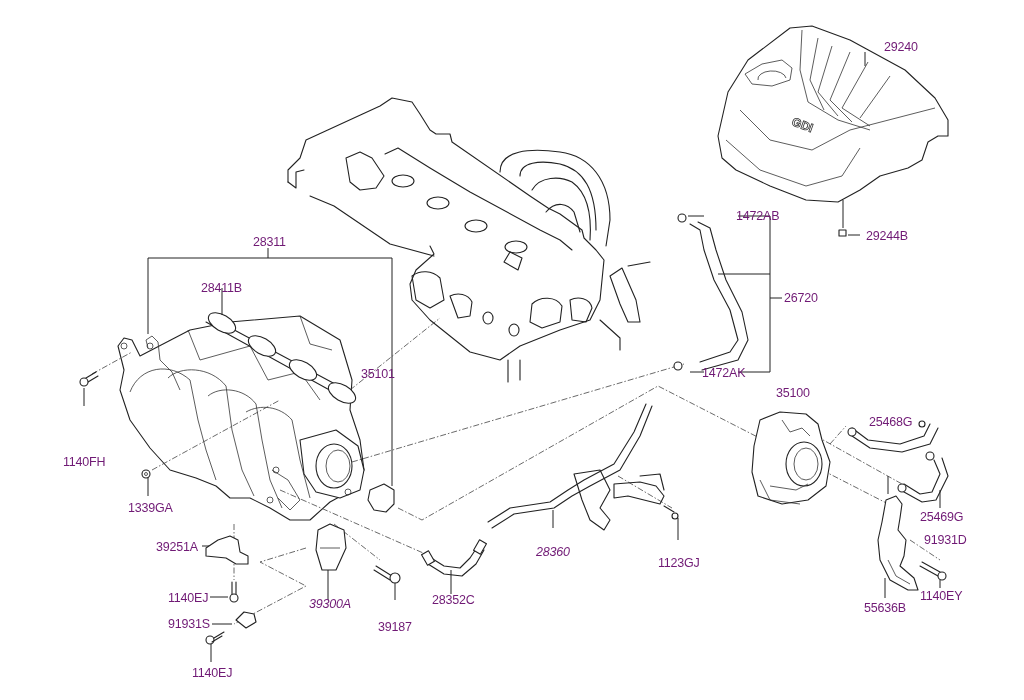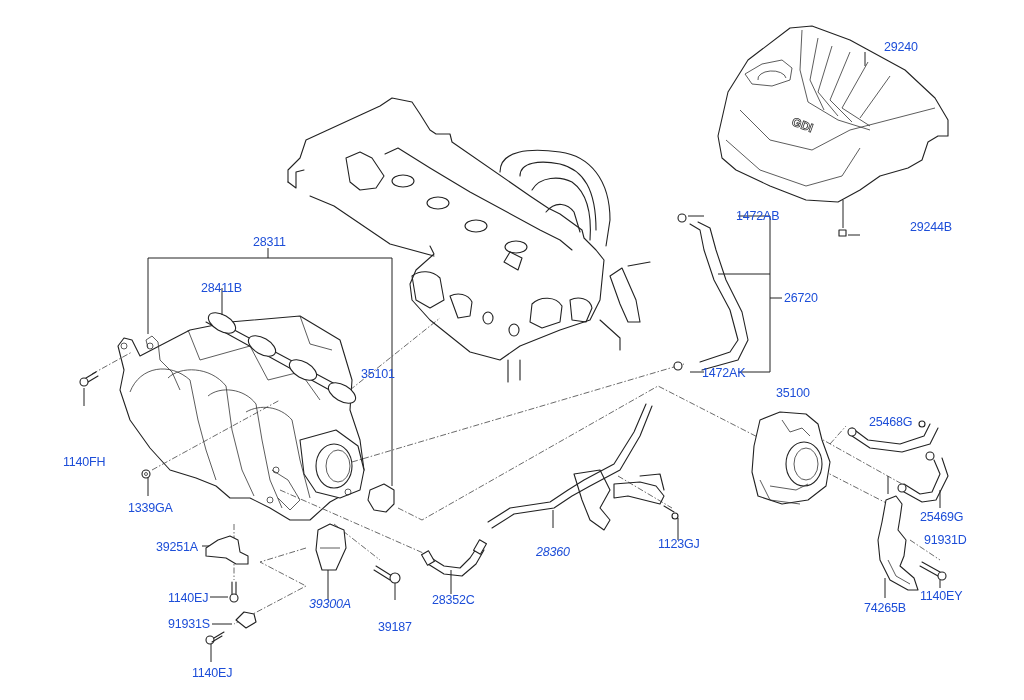--- a/index.html
+++ b/index.html
@@ -3,21 +3,21 @@
   <meta charset="utf-8">
   <style>
     html, body { margin: 0; padding: 0; background: #ffffff; }
     body { width: 1024px; height: 700px; position: relative; overflow: hidden; font-family: "Liberation Sans", sans-serif; }
     #diagram { position: absolute; left: 0; top: 0; width: 1024px; height: 700px; }
     .ln { fill: none; stroke: #222; stroke-width: 1.1; stroke-linejoin: round; stroke-linecap: round; }
     .thin { fill: none; stroke: #333; stroke-width: 0.8; }
     .lead { fill: none; stroke: #222; stroke-width: 1; }
     .dash { fill: none; stroke: #444; stroke-width: 0.8; stroke-dasharray: 6 2 1.5 2; }
     .fillw { fill: #fff; stroke: #222; stroke-width: 1.1; stroke-linejoin: round; }
-    .lbl { position: absolute; font-size: 12.5px; color: #1d4ed8; white-space: nowrap; line-height: 14px; letter-spacing: -0.2px; cursor: pointer; }
+    .lbl { position: absolute; font-size: 12.5px; color: #701a75; white-space: nowrap; line-height: 14px; letter-spacing: -0.2px; cursor: pointer; }
   </style>
 </head>
 <body>
 
 <svg id="diagram" viewBox="0 0 1024 700" xmlns="http://www.w3.org/2000/svg">
 
   <g>
     <path class="fillw" d="M748,60 L790,28 L812,26 L850,40 L905,70 L935,98 L948,120 L948,136 L938,136 L928,142 L922,160 L908,168 L880,176 L860,190 L838,202 L806,200 L770,186 L736,170 L722,158 L718,136 L728,92 Z"></path>
     <path class="thin" d="M745,74 L762,64 L782,60 L792,68 L790,80 L772,86 L752,84 Z"></path>
     <path class="thin" d="M758,80 A14,8 0 1,1 786,78"></path>
@@ -215,36 +215,36 @@
     <path class="thin" d="M320,548 L340,548"></path>
 
     <path class="ln" d="M376,566 L392,576 M374,570 L390,580"></path>
     <circle class="fillw" cx="395" cy="578" r="5"></circle>
 
     <path class="ln" d="M664,506 L674,512"></path>
   </g>
 </svg>
 
 <div class="lbl" style="left:884px; top:40px;">29240</div>
-<div class="lbl" style="left:866px; top:220px;margin-left:44px;">29244B</div>
+<div class="lbl" style="left:866px; top:229px;">29244B</div>
 <div class="lbl" style="left:706px; top:209px;margin-left:30px;">1472AB</div>
 <div class="lbl" style="left:784px; top:291px;">26720</div>
 <div class="lbl" style="left:702px; top:366px;">1472AK</div>
 <div class="lbl" style="left:253px; top:235px;">28311</div>
 <div class="lbl" style="left:201px; top:281px;">28411B</div>
 <div class="lbl" style="left:361px; top:367px;">35101</div>
 <div class="lbl" style="left:63px;  top:407px;margin-top:48px;">1140FH</div>
 <div class="lbl" style="left:128px; top:501px;">1339GA</div>
 <div class="lbl" style="left:156px; top:540px;">39251A</div>
 <div class="lbl" style="left:168px; top:591px;">1140EJ</div>
 <div class="lbl" style="left:168px; top:617px;">91931S</div>
 <div class="lbl" style="left:192px; top:666px;">1140EJ</div>
 <div class="lbl" style="left:309px; top:597px;font-style:italic;">39300A</div>
 <div class="lbl" style="left:378px; top:600px;margin-top:20px;">39187</div>
 <div class="lbl" style="left:432px; top:593px;">28352C</div>
 <div class="lbl" style="left:536px; top:545px;font-style:italic;">28360</div>
-<div class="lbl" style="left:658px; top:537px;">1123GJ</div>
+<div class="lbl" style="left:658px; top:556px;">1123GJ</div>
 <div class="lbl" style="left:776px; top:386px;">35100</div>
 <div class="lbl" style="left:869px; top:415px;">25468G</div>
 <div class="lbl" style="left:920px; top:510px;">25469G</div>
 <div class="lbl" style="left:924px; top:533px;">91931D</div>
-<div class="lbl" style="left:864px; top:601px;">74265B</div>
+<div class="lbl" style="left:864px; top:601px;">55636B</div>
 <div class="lbl" style="left:920px; top:589px;">1140EY</div>
 
 </body></html>

